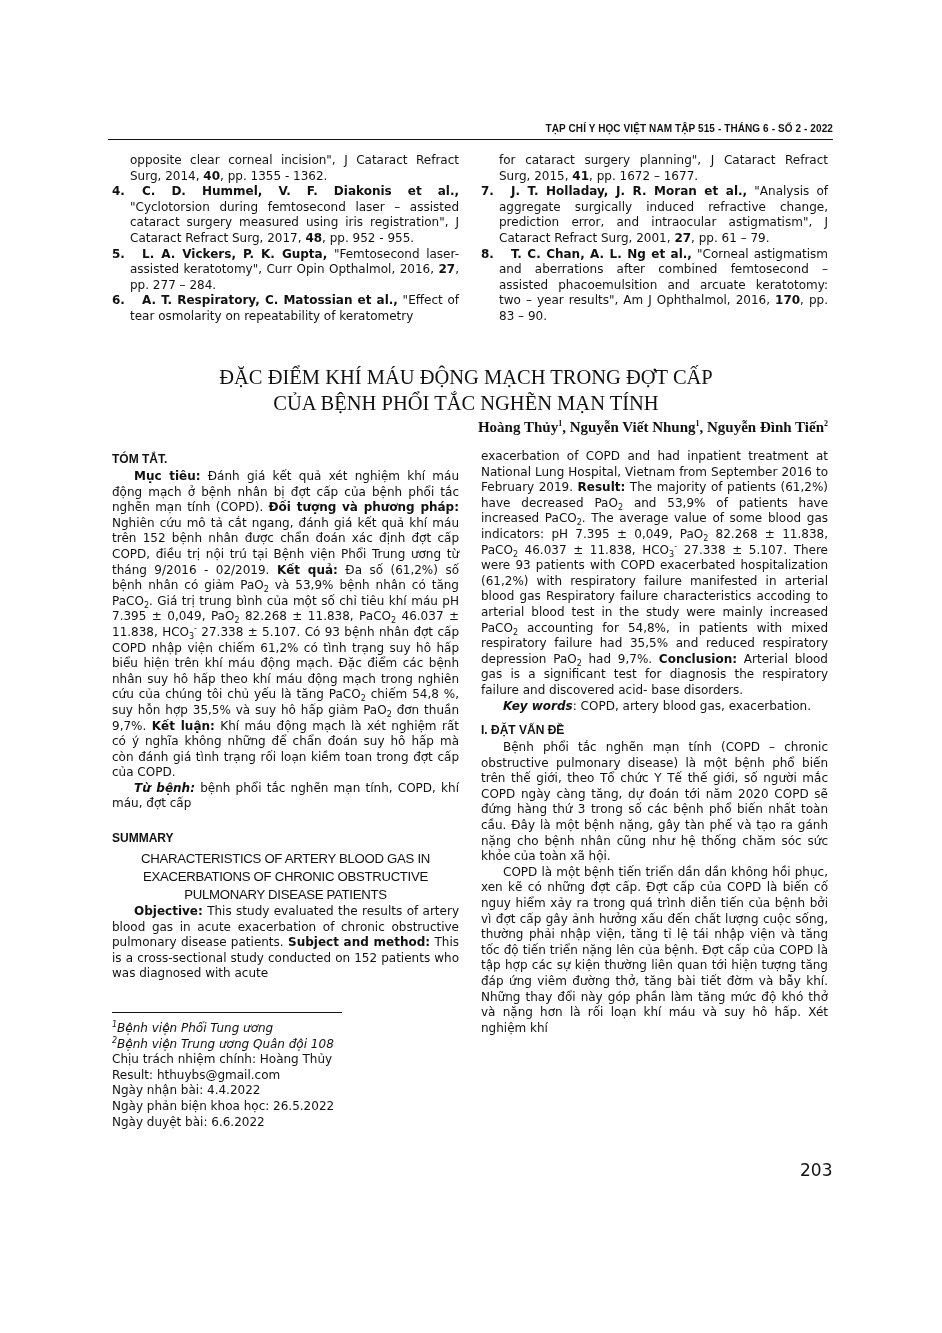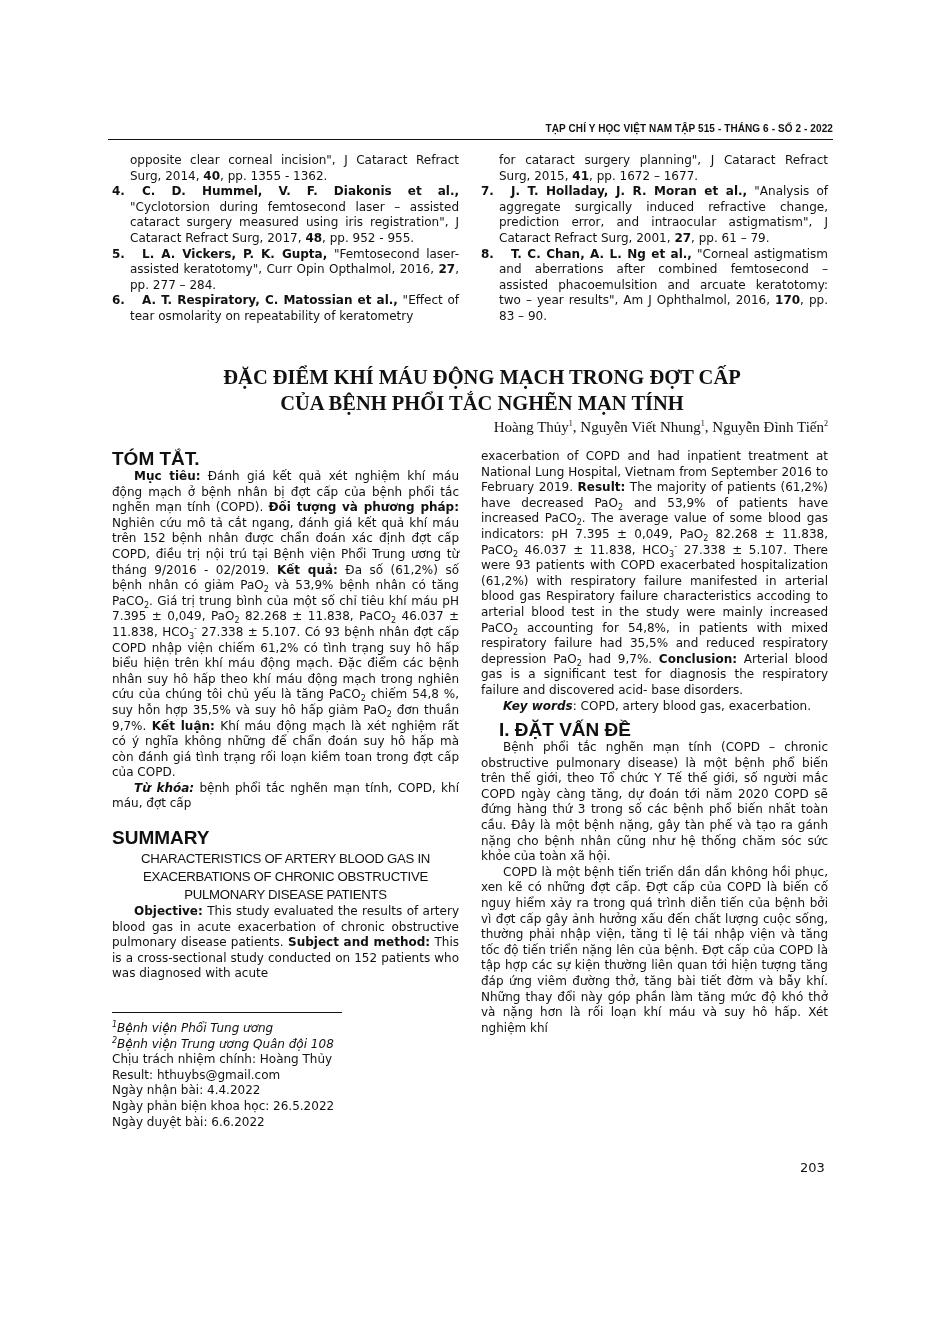--- a/index.html
+++ b/index.html
@@ -7,28 +7,28 @@
   .header { position: absolute; left: 108px; top: 123px; width: 725px; text-align: right; font-family: "Liberation Sans", sans-serif; font-weight: bold; font-size: 10px; letter-spacing: 0.1px; }
   .header-rule { position: absolute; left: 108px; top: 139px; width: 725px; height: 1px; background: #111; }
   .col { position: absolute; font-size: 12px; line-height: 15.6px; text-align: justify; }
   .col-left { left: 112px; width: 347px; }
   .col-right { left: 481px; width: 347px; }
   .ref { display: flex; }
   .ref .num { width: 18px; flex: none; font-weight: bold; }
   .ref .body { flex: 1; text-align: justify; }
   .ref .au { font-weight: bold; margin-left: 12px; }
   .indent { text-indent: 22px; margin: 0; }
-  .title { position: absolute; left: 124px; top: 364px; width: 716px; text-align: center; font-family: "Liberation Serif", serif; font-weight: bold; font-size: 20.5px; line-height: 26px; }
-  .authors { position: absolute; left: 112px; top: 419px; width: 716px; text-align: right; font-family: "Liberation Serif", serif; font-weight: normal; font-size: 15px; }
-  .h-section { font-family: "Liberation Sans", sans-serif; font-weight: bold; font-size: 19px; margin: 0; line-height: 20px; }
+  .title { position: absolute; left: 108px; top: 364px; width: 716px; text-align: center; font-family: "Liberation Serif", serif; font-weight: normal; font-size: 20.5px; line-height: 26px; }
+  .authors { position: absolute; left: 112px; top: 419px; width: 716px; text-align: right; font-family: "Liberation Serif", serif; font-weight: bold; font-size: 15px; }
+  .h-section { font-family: "Liberation Sans", sans-serif; font-weight: bold; font-size: 12px; margin: 0; line-height: 20px; }
   .en-title { font-family: "Liberation Sans", sans-serif; font-size: 13.2px; text-align: center; line-height: 18px; margin: 2px 0 0 0; letter-spacing: -0.3px; }
   .fn-rule { position: absolute; left: 112px; top: 1012px; width: 230px; height: 1px; background: #111; }
   .footnotes { position: absolute; left: 112px; top: 1021px; width: 347px; font-size: 12px; line-height: 15.6px; }
   .footnotes .it { font-style: italic; }
-  .pagenum { position: absolute; left: 800px; top: 1160px; font-size: 13px; }
+  .pagenum { position: absolute; left: 800px; top: 1160px; font-size: 17px; }
   sub, sup { font-size: 8px; line-height: 0; }
 </style>
 </head>
 <body>
 
 <div class="header">TẠP CHÍ Y HỌC VIỆT NAM TẬP 515 - THÁNG 6 - SỐ 2 - 2022</div>
 <div class="header-rule"></div>
 
 <div class="col col-left" style="top:153px;">
   <div class="ref">
@@ -68,21 +68,21 @@
   <div>ĐẶC ĐIỂM KHÍ MÁU ĐỘNG MẠCH TRONG ĐỢT CẤP</div>
   <div>CỦA BỆNH PHỔI TẮC NGHẼN MẠN TÍNH</div>
 </div>
 <div class="authors">
   <span>Hoàng Thủy</span><sup>1</sup>, <span>Nguyễn Viết Nhung</span><sup>1</sup>, <span>Nguyễn Đình Tiến</span><sup>2</sup>
 </div>
 
 <div class="col col-left" style="top:449px;">
   <h2 class="h-section">TÓM TẮT.</h2>
   <p class="indent"><b>Mục tiêu:</b><span> Đánh giá kết quả xét nghiệm khí máu động mạch ở bệnh nhân bị đợt cấp của bệnh phổi tắc nghẽn mạn tính (COPD). </span><b>Đối tượng và phương pháp:</b><span> Nghiên cứu mô tả cắt ngang, đánh giá kết quả khí máu trên 152 bệnh nhân được chẩn đoán xác định đợt cấp COPD, điều trị nội trú tại Bệnh viện Phổi Trung ương từ tháng 9/2016 - 02/2019. </span><b>Kết quả:</b><span> Đa số (61,2%) số bệnh nhân có giảm PaO</span><sub>2</sub><span> và 53,9% bệnh nhân có tăng PaCO</span><sub>2</sub><span>. Giá trị trung bình của một số chỉ tiêu khí máu pH 7.395 ± 0,049, PaO</span><sub>2</sub><span> 82.268 ± 11.838, PaCO</span><sub>2</sub><span> 46.037 ± 11.838, HCO</span><sub>3</sub><sup>-</sup><span> 27.338 ± 5.107. Có 93 bệnh nhân đợt cấp COPD nhập viện chiếm 61,2% có tình trạng suy hô hấp biểu hiện trên khí máu động mạch. Đặc điểm các bệnh nhân suy hô hấp theo khí máu động mạch trong nghiên cứu của chúng tôi chủ yếu là tăng PaCO</span><sub>2</sub><span> chiếm 54,8 %, suy hỗn hợp 35,5% và suy hô hấp giảm PaO</span><sub>2</sub><span> đơn thuần 9,7%. </span><b>Kết luận:</b><span> Khí máu động mạch là xét nghiệm rất có ý nghĩa không những để chẩn đoán suy hô hấp mà còn đánh giá tình trạng rối loạn kiềm toan trong đợt cấp của COPD.</span></p>
-  <p class="indent"><b><i>Từ khóa:</i></b><span> bệnh phổi tắc nghẽn mạn tính, COPD, khí máu, đợt cấp</span></p>
+  <p class="indent"><b><i>Từ bệnh:</i></b><span> bệnh phổi tắc nghẽn mạn tính, COPD, khí máu, đợt cấp</span></p>
 
   <h2 class="h-section" style="margin-top:16px;">SUMMARY</h2>
   <div class="en-title">CHARACTERISTICS OF ARTERY BLOOD GAS IN EXACERBATIONS OF CHRONIC OBSTRUCTIVE PULMONARY DISEASE PATIENTS</div>
   <p class="indent"><b>Objective:</b><span> This study evaluated the results of artery blood gas in acute exacerbation of chronic obstructive pulmonary disease patients. </span><b>Subject and method:</b><span> This is a cross-sectional study conducted on 152 patients who was diagnosed with acute</span></p>
 </div>
 
 <div class="fn-rule"></div>
 <div class="footnotes">
   <div class="it"><sup>1</sup><span>Bệnh viện Phổi Tung ương</span></div>
   <div class="it"><sup>2</sup><span>Bệnh viện Trung ương Quân đội 108</span></div>
@@ -90,18 +90,18 @@
   <div>Result: hthuybs@gmail.com</div>
   <div>Ngày nhận bài: 4.4.2022</div>
   <div>Ngày phản biện khoa học: 26.5.2022</div>
   <div>Ngày duyệt bài: 6.6.2022</div>
 </div>
 
 <div class="col col-right" style="top:449px;">
   <p style="margin:0;"><span>exacerbation of COPD and had inpatient treatment at National Lung Hospital, Vietnam from September 2016 to February 2019. </span><b>Result:</b><span> The majority of patients (61,2%) have decreased PaO</span><sub>2</sub><span> and 53,9% of patients have increased PaCO</span><sub>2</sub><span>. The average value of some blood gas indicators: pH 7.395 ± 0,049, PaO</span><sub>2</sub><span> 82.268 ± 11.838, PaCO</span><sub>2</sub><span> 46.037 ± 11.838, HCO</span><sub>3</sub><sup>-</sup><span> 27.338 ± 5.107. There were 93 patients with COPD exacerbated hospitalization (61,2%) with respiratory failure manifested in arterial blood gas Respiratory failure characteristics accoding to arterial blood test in the study were mainly increased PaCO</span><sub>2</sub><span> accounting for 54,8%, in patients with mixed respiratory failure had 35,5% and reduced respiratory depression PaO</span><sub>2</sub><span> had 9,7%. </span><b>Conclusion:</b><span> Arterial blood gas is a significant test for diagnosis the respiratory failure and discovered acid- base disorders.</span></p>
   <p class="indent"><b><i>Key words</i></b><span>: COPD, artery blood gas, exacerbation.</span></p>
 
-  <h2 class="h-section" style="margin-top:6px;margin-left:18px;">I. ĐẶT VẤN ĐỀ</h2>
+  <h2 class="h-section" style="margin-top:6px;">I. ĐẶT VẤN ĐỀ</h2>
   <p class="indent">Bệnh phổi tắc nghẽn mạn tính (COPD – chronic obstructive pulmonary disease) là một bệnh phổ biến trên thế giới, theo Tổ chức Y Tế thế giới, số người mắc COPD ngày càng tăng, dự đoán tới năm 2020 COPD sẽ đứng hàng thứ 3 trong số các bệnh phổ biến nhất toàn cầu. Đây là một bệnh nặng, gây tàn phế và tạo ra gánh nặng cho bệnh nhân cũng như hệ thống chăm sóc sức khỏe của toàn xã hội.</p>
   <p class="indent">COPD là một bệnh tiến triển dần dần không hồi phục, xen kẽ có những đợt cấp. Đợt cấp của COPD là biến cố nguy hiểm xảy ra trong quá trình diễn tiến của bệnh bởi vì đợt cấp gây ảnh hưởng xấu đến chất lượng cuộc sống, thường phải nhập viện, tăng tỉ lệ tái nhập viện và tăng tốc độ tiến triển nặng lên của bệnh. Đợt cấp của COPD là tập hợp các sự kiện thường liên quan tới hiện tượng tăng đáp ứng viêm đường thở, tăng bài tiết đờm và bẫy khí. Những thay đổi này góp phần làm tăng mức độ khó thở và nặng hơn là rối loạn khí máu và suy hô hấp. Xét nghiệm khí</p>
 </div>
 
 <div class="pagenum">203</div>
 
 </body></html>

